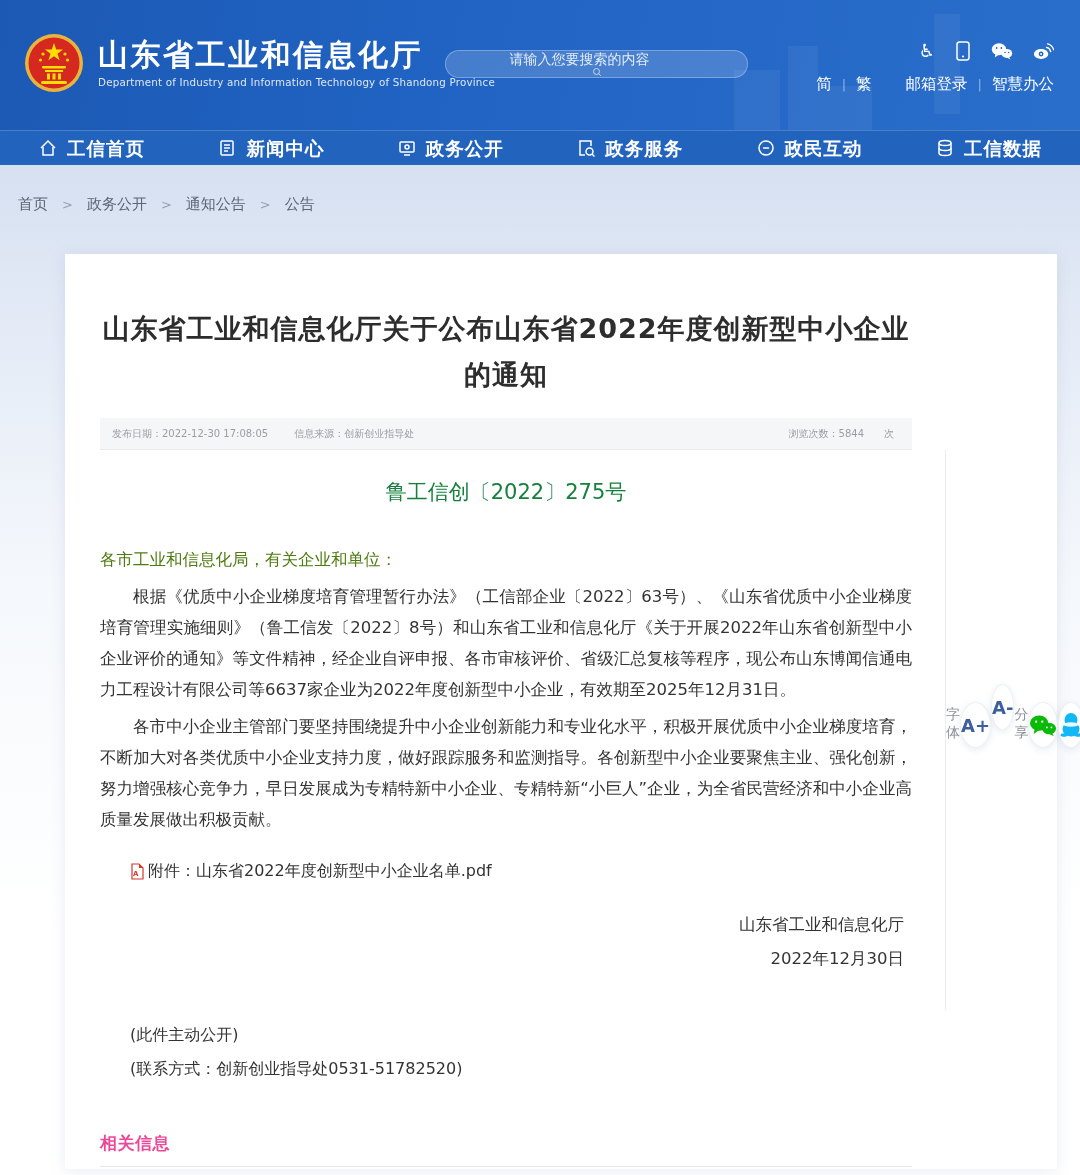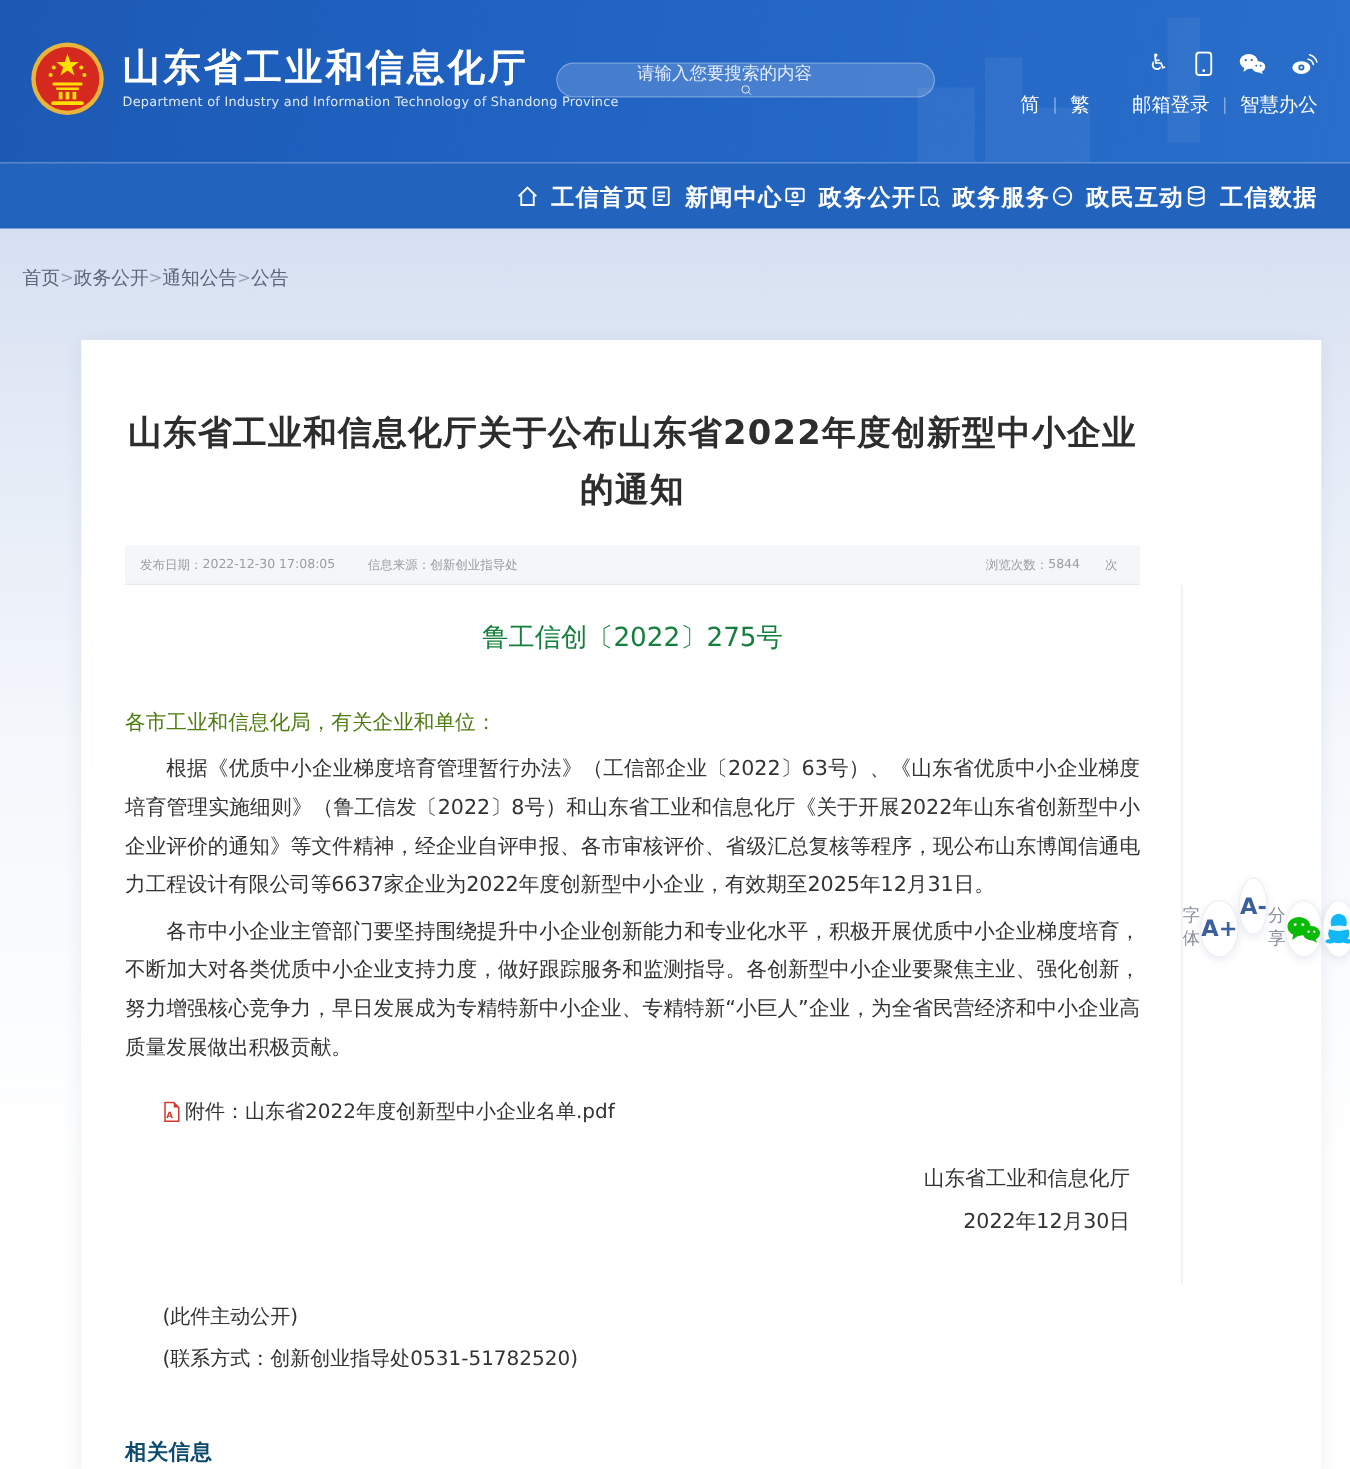--- a/index.html
+++ b/index.html
@@ -36,31 +36,31 @@
   .searchbox input::placeholder { color:rgba(255,255,255,0.85); }
   .search-ic { width:20px; height:20px; cursor:pointer; }
   .header-right { position:absolute; right:26px; top:40px; text-align:right; }
   .hr-icons { display:flex; justify-content:flex-end; gap:20px; align-items:center; height:22px; }
   .hr-icon { color:#fff; font-size:18px; line-height:20px; cursor:pointer; display:flex; align-items:center; }
   .hr-links { margin-top:12px; color:#fff; font-size:15.5px; display:flex; gap:10px; align-items:center; justify-content:flex-end; }
   .hr-links .sep { color:rgba(255,255,255,0.45); font-size:13px; }
   .hr-links span { cursor:pointer; }
   
   .nav {
-    height:53px; background:#2263be; border-top:1px solid rgba(255,255,255,0.18);
-    display:flex; align-items:center; justify-content:flex-end; padding:0 26px;
+    height:35px; background:#2263be; border-top:1px solid rgba(255,255,255,0.18);
+    display:flex; align-items:center; justify-content:space-between; padding:0 38px;
   }
   .nav-item { display:flex; align-items:center; gap:9px; color:#fff; font-size:18.5px; font-weight:bold; cursor:pointer; letter-spacing:1px; }
   .nav-ic { display:flex; align-items:center; }
   
   .main {
     position:relative; height:992px;
     background:linear-gradient(180deg,#d6e0f1 0px,#e3eaf6 150px,#f5f8fc 420px,#ffffff 760px);
   }
-  .breadcrumb { padding:30px 0 0 18px; font-size:15px; color:#5c6575; display:flex; align-items:center; }
+  .breadcrumb { padding:30px 0 0 18px; font-size:15px; color:#5c6575; display:flex; gap:14px; align-items:center; }
   .breadcrumb .bc-item { cursor:pointer; }
   .breadcrumb .bc-sep { color:#93a0b4; font-size:13px; }
   .card {
     position:absolute; left:65px; top:89px; width:992px; height:915px;
     background:#fff; box-shadow:0 2px 14px rgba(110,130,170,0.14);
   }
   .content { width:812px; margin-left:35px; }
   .article-title {
     margin-top:52px; text-align:center; font-size:27px; font-weight:bold;
     color:#2d2d2d; line-height:46px; letter-spacing:1px;
@@ -74,21 +74,21 @@
   .meta .m-unit { margin-left:20px; margin-right:6px; }
   .docnum { margin-top:28px; text-align:center; font-size:21px; color:#15803d; }
   .salutation { margin-top:38px; font-size:16.5px; color:#4d7c0f; line-height:31px; }
   .para { text-indent:2em; font-size:16.5px; color:#333; line-height:31px; text-align:justify; margin-top:6px; }
   .attachment { margin-top:26px; padding-left:30px; display:flex; align-items:center; font-size:16px; color:#333; }
   .pdf-ic { margin-right:3px; display:flex; }
   .att-name { cursor:pointer; }
   .sig { margin-top:26px; text-align:right; padding-right:8px; font-size:16.5px; color:#333; line-height:34px; }
   .notes { margin-top:42px; padding-left:30px; font-size:16px; color:#333; line-height:34px; }
   .related { margin-top:46px; }
-  .related-head { color:#0c4a6e; font-size:17px; font-weight:bold; letter-spacing:0.5px; }
+  .related-head { color:#ec4899; font-size:17px; font-weight:bold; letter-spacing:0.5px; }
   .related-rule { border-bottom:1px solid #e4e6ea; margin-top:11px; }
   
   .tools {
     position:absolute; top:196px; right:0; width:112px; height:560px;
     border-left:1px solid #ececf0; display:flex; flex-direction:row; align-items:center;
   }
   .tool-label { font-size:14px; color:#8a8f99; }
   .tool-btn {
     width:46px; height:46px; border-radius:50%; background:#fff;
     border:1px solid #eef0f4; box-shadow:0 2px 7px rgba(140,155,185,0.20);

